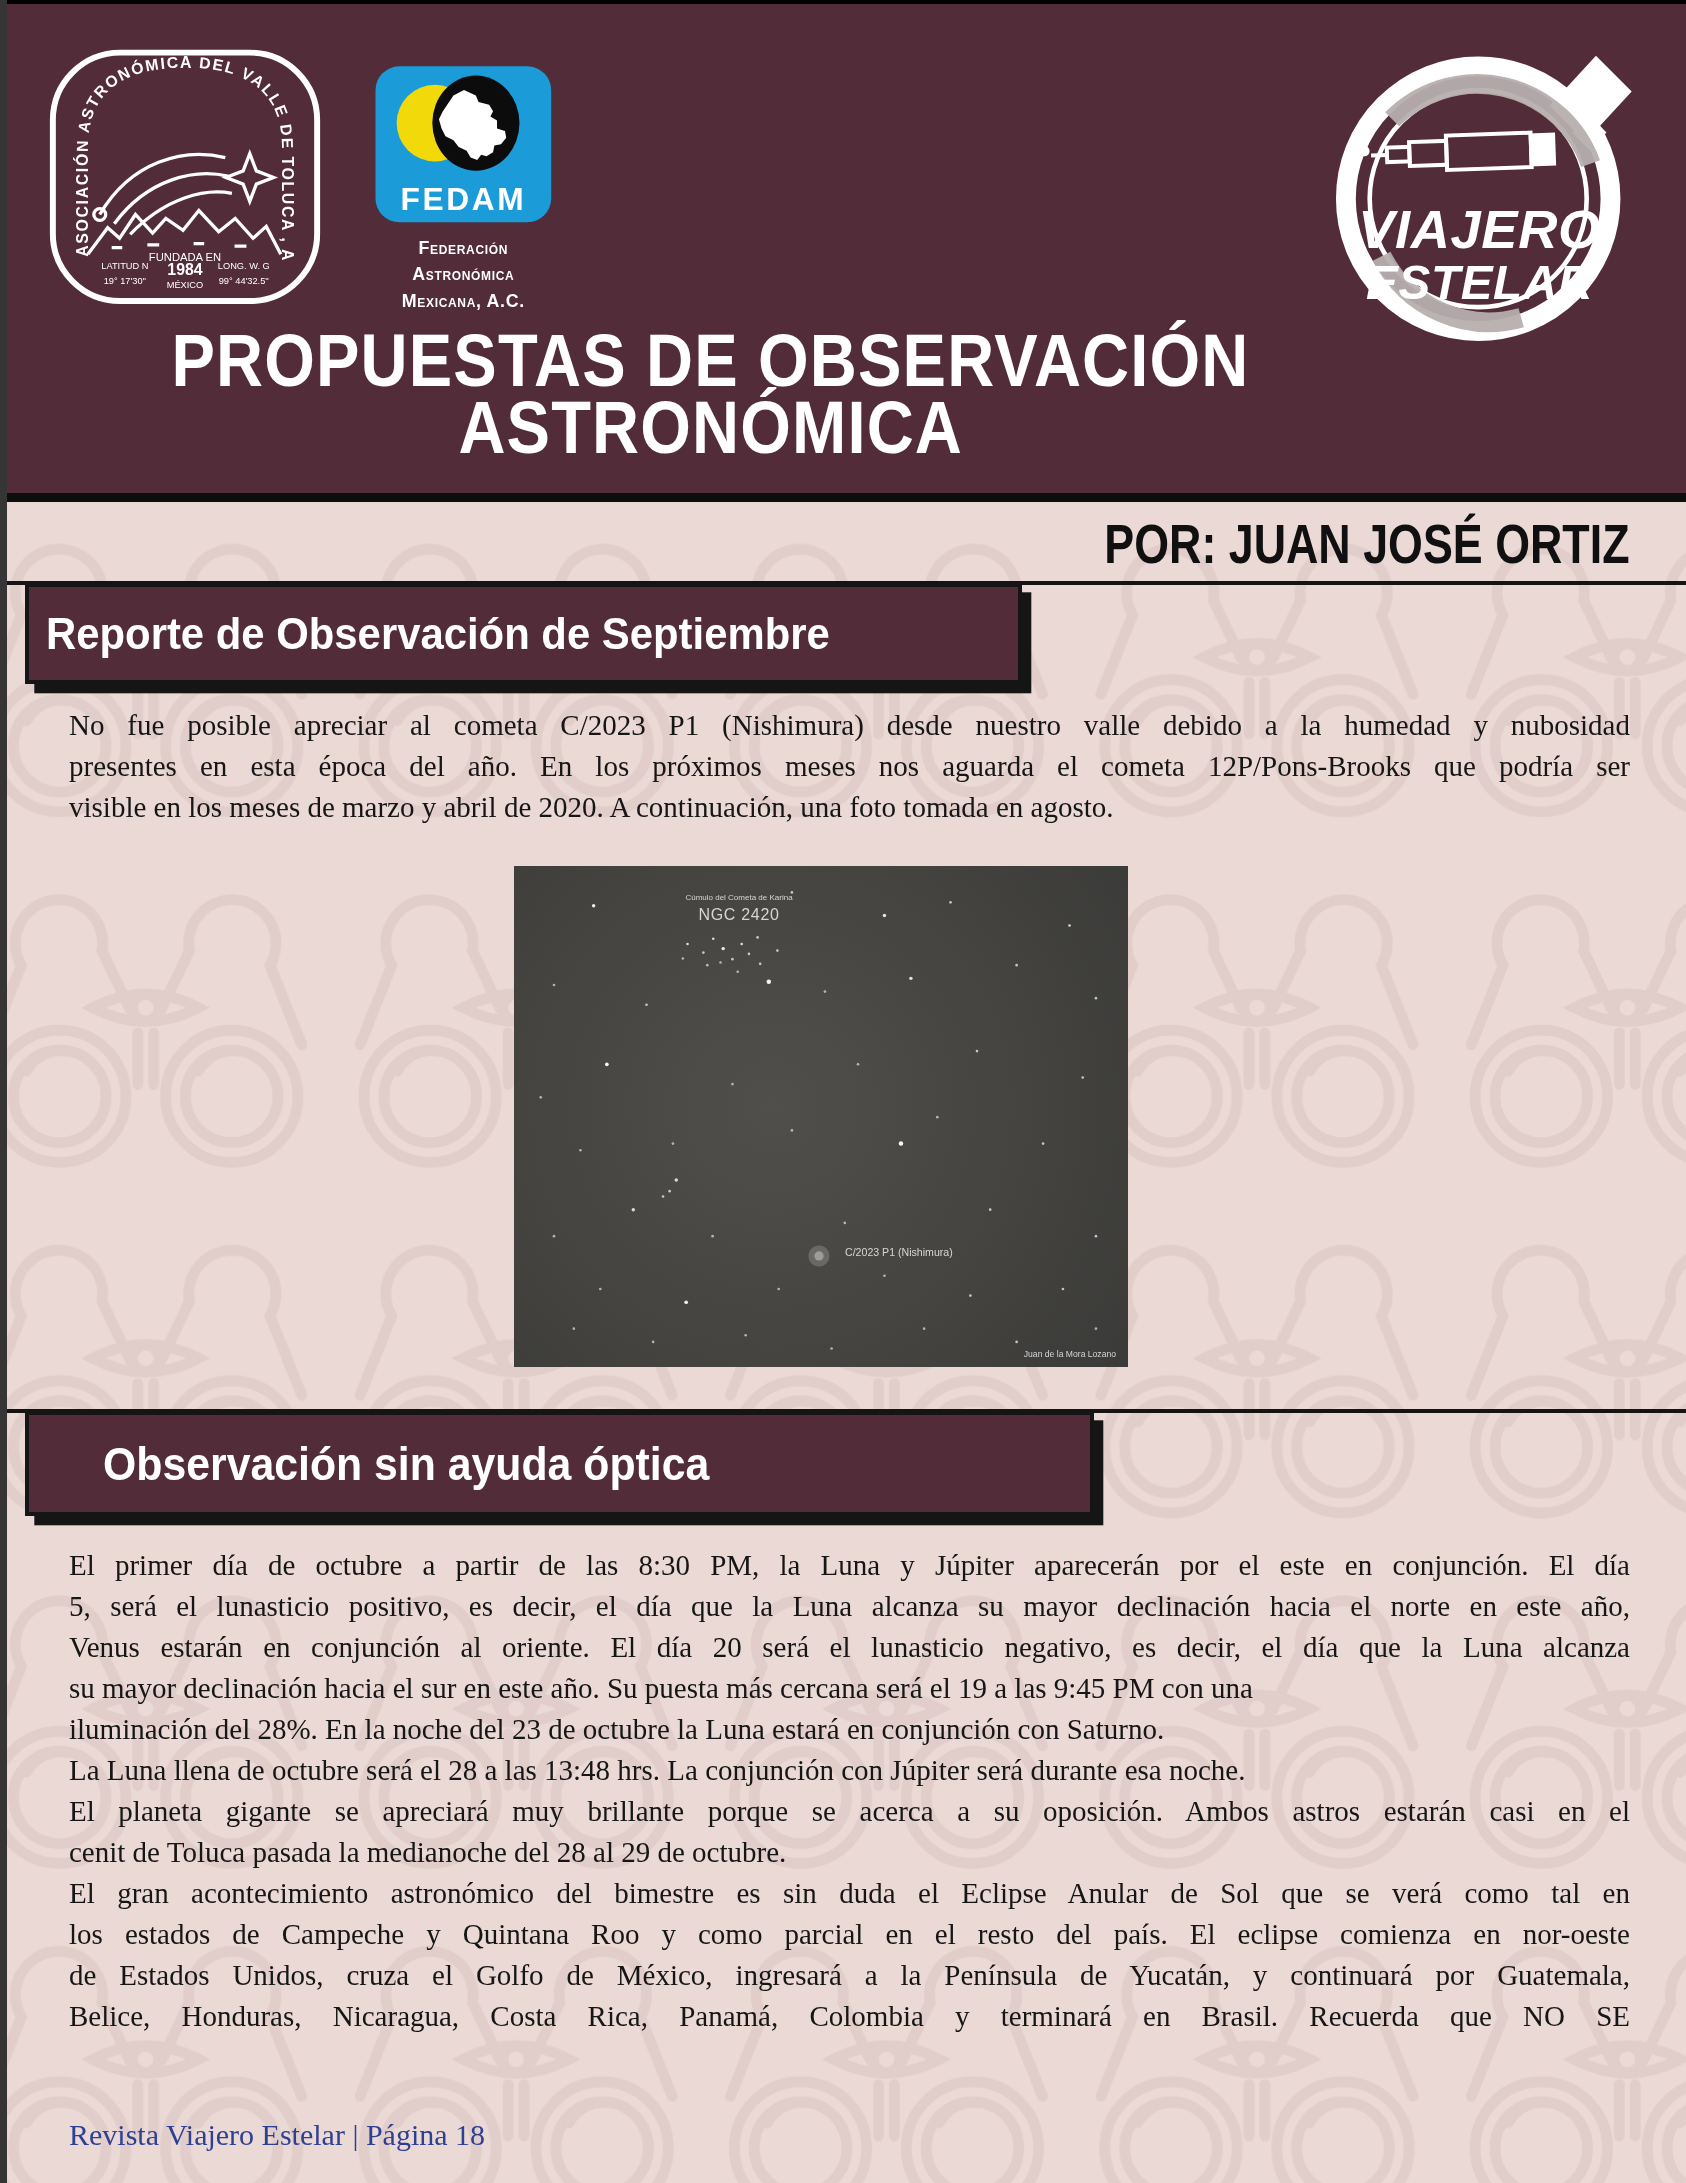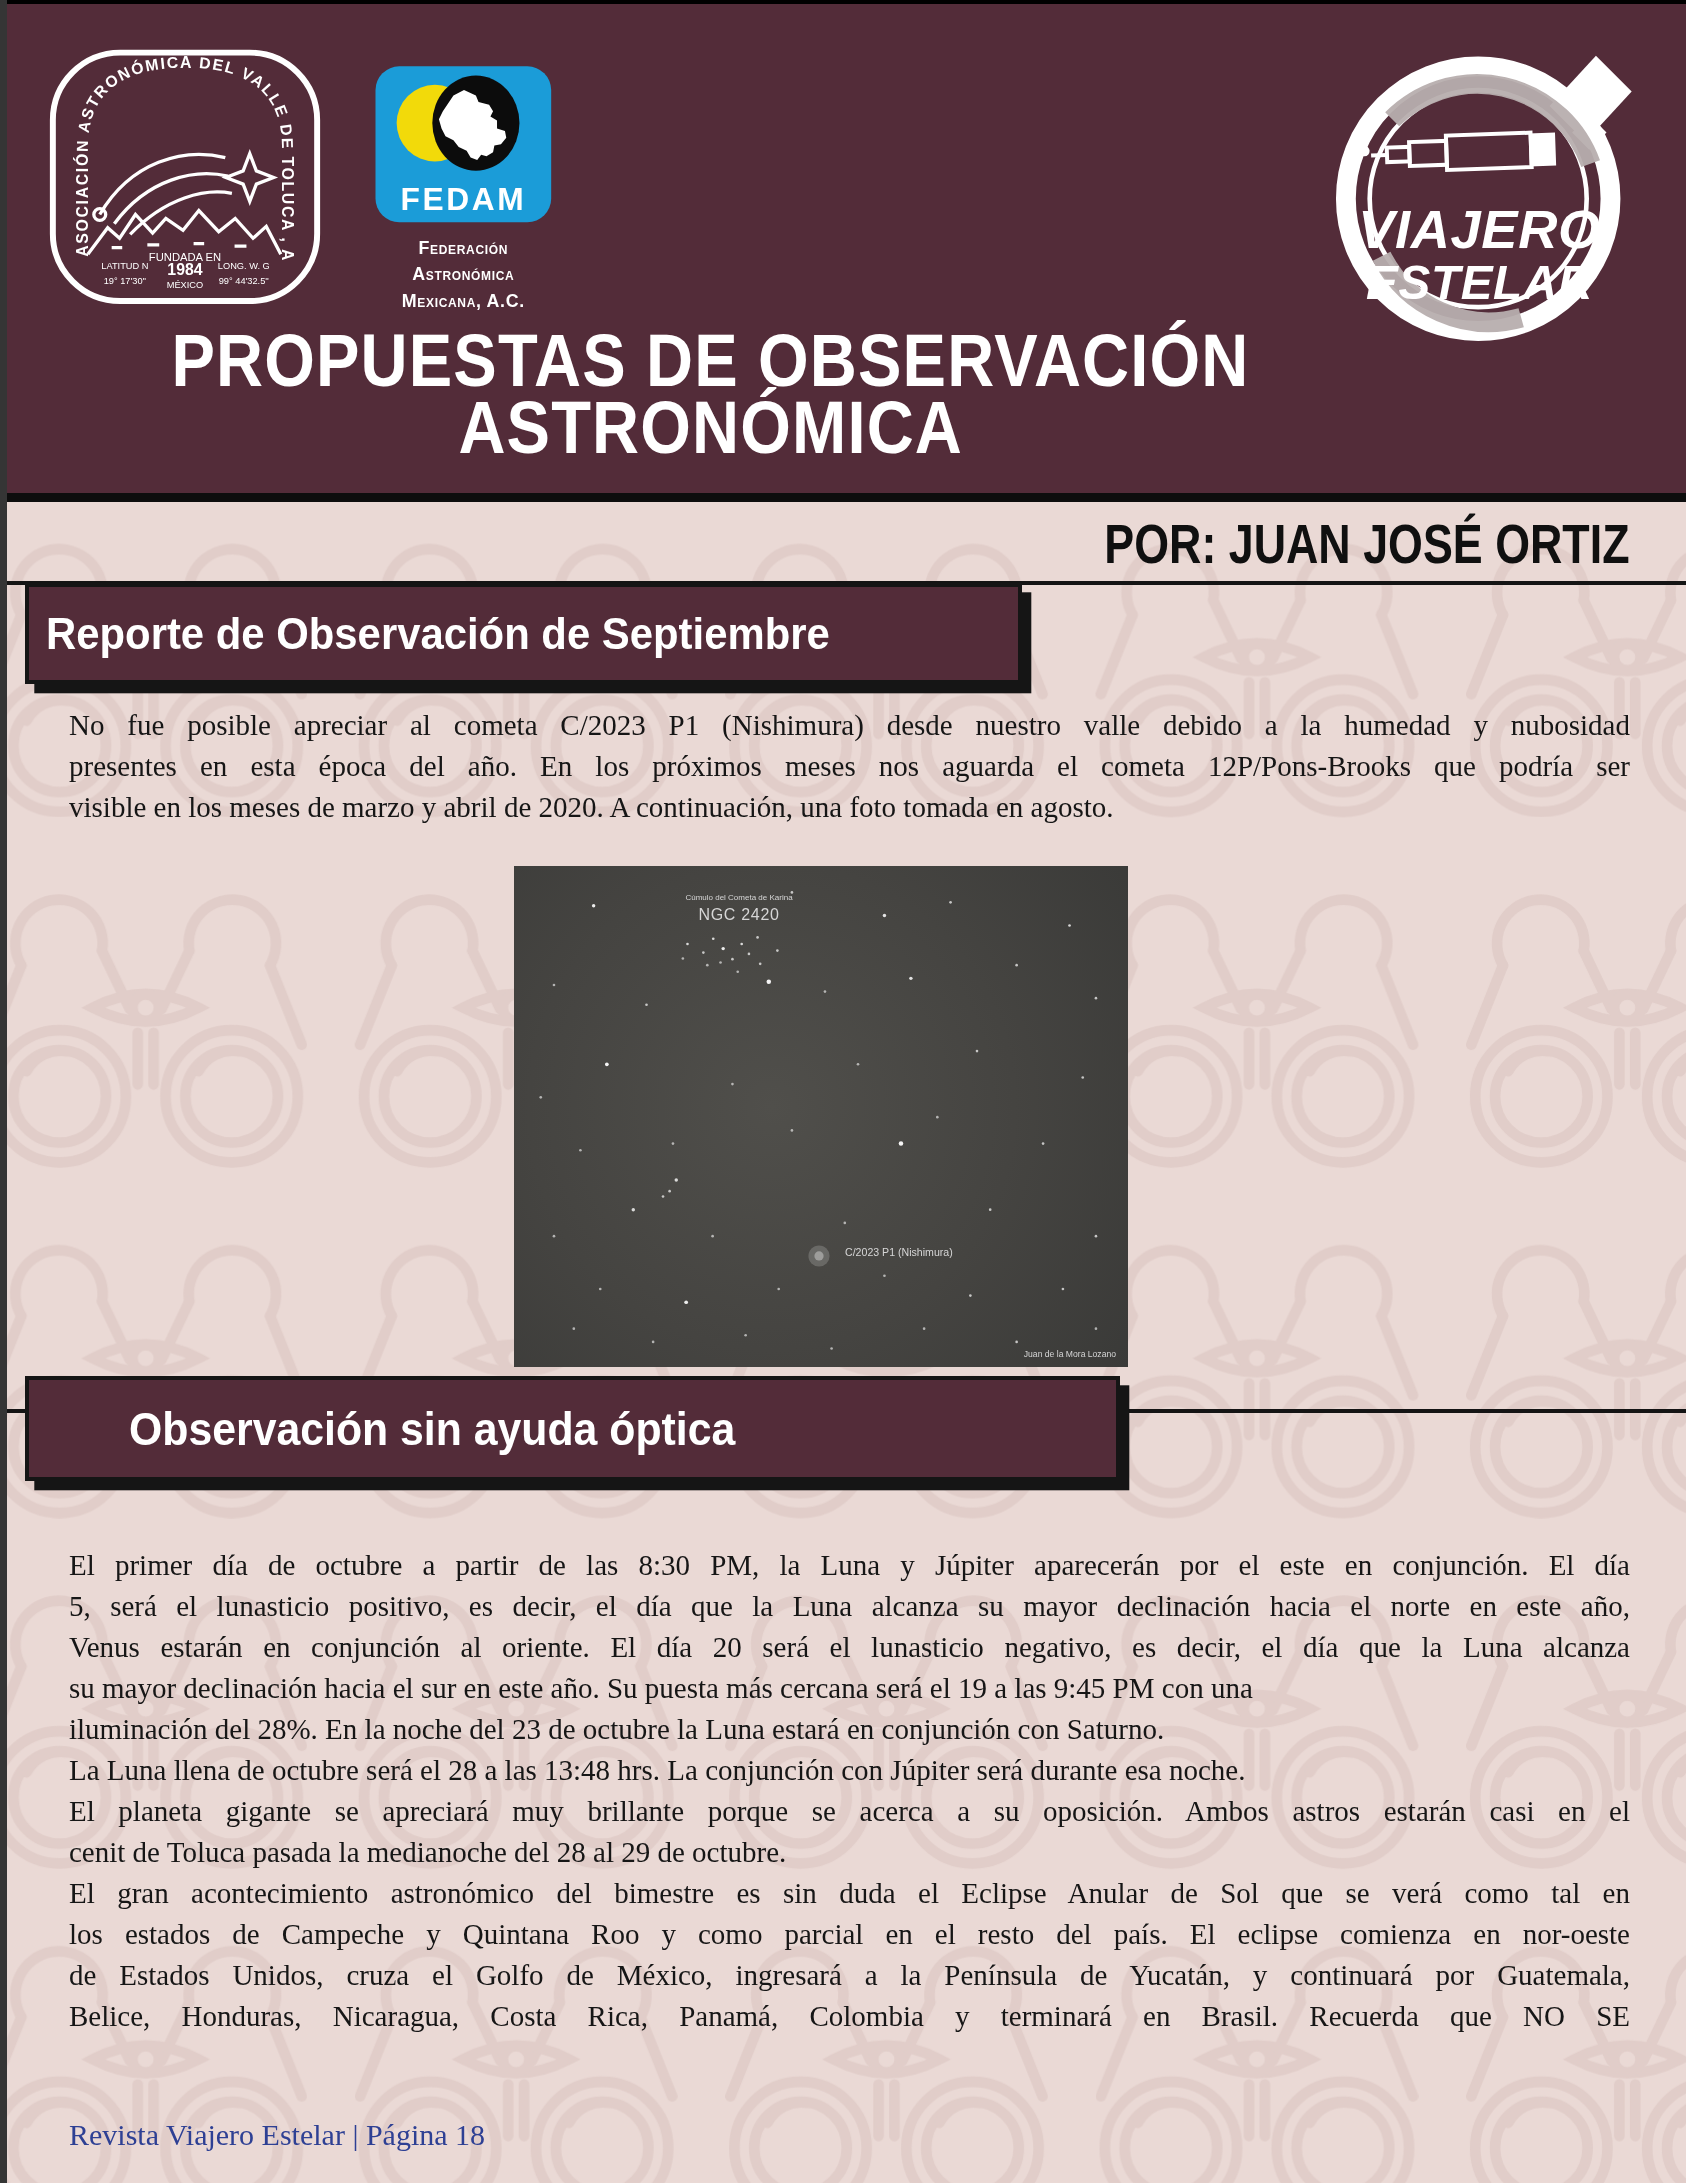--- a/index.html
+++ b/index.html
@@ -24,21 +24,21 @@
   .byline{position:absolute;right:57px;top:511px;width:794px;text-align:right;color:#101010;
           font-family:"Liberation Sans",sans-serif;font-weight:bold;font-size:56px;z-index:3;text-decoration:underline;}
   .byline>span{display:inline-block;transform:scaleX(0.80);transform-origin:right center;white-space:nowrap;}
   .rule{position:absolute;left:0;width:1687px;height:4px;background:#141414;z-index:2;}
   .rule1{top:581px;}
   .rule2{top:1409px;}
   .banner{position:absolute;left:0;background:#532c39;border:4px solid #151515;
           box-shadow:9.3px 9.3px 0 0 #151515;z-index:4;display:flex;align-items:center;
           color:#fff;font-family:"Liberation Sans",sans-serif;font-weight:bold;margin-left:25px;}
   .banner1{top:583px;width:972px;height:93px;padding-left:17px;font-size:45px;}
-  .banner2{top:1376px;width:987px;height:97px;padding-left:100px;font-size:46px;}
+  .banner2{top:1411px;width:987px;height:97px;padding-left:74px;font-size:46px;}
   .banner>span{display:inline-block;transform:scaleX(0.93);transform-origin:left center;white-space:nowrap;}
   .para{position:absolute;left:69px;width:1561px;color:#161616;font-size:29px;z-index:3;}
   .para1{top:705px;}
   .para2{top:1545px;}
   .line{height:41px;line-height:41px;white-space:normal;}
   .line.j{text-align:justify;text-align-last:justify;}
   
   .photo{position:absolute;left:514px;top:866px;width:614px;height:501px;z-index:3;
          background:radial-gradient(circle at 42% 48%, #504f4b 0%, #454441 55%, #3a3a38 100%);}
   .photo .lbl{position:absolute;font-family:"Liberation Sans",sans-serif;color:#d6d6d6;}

